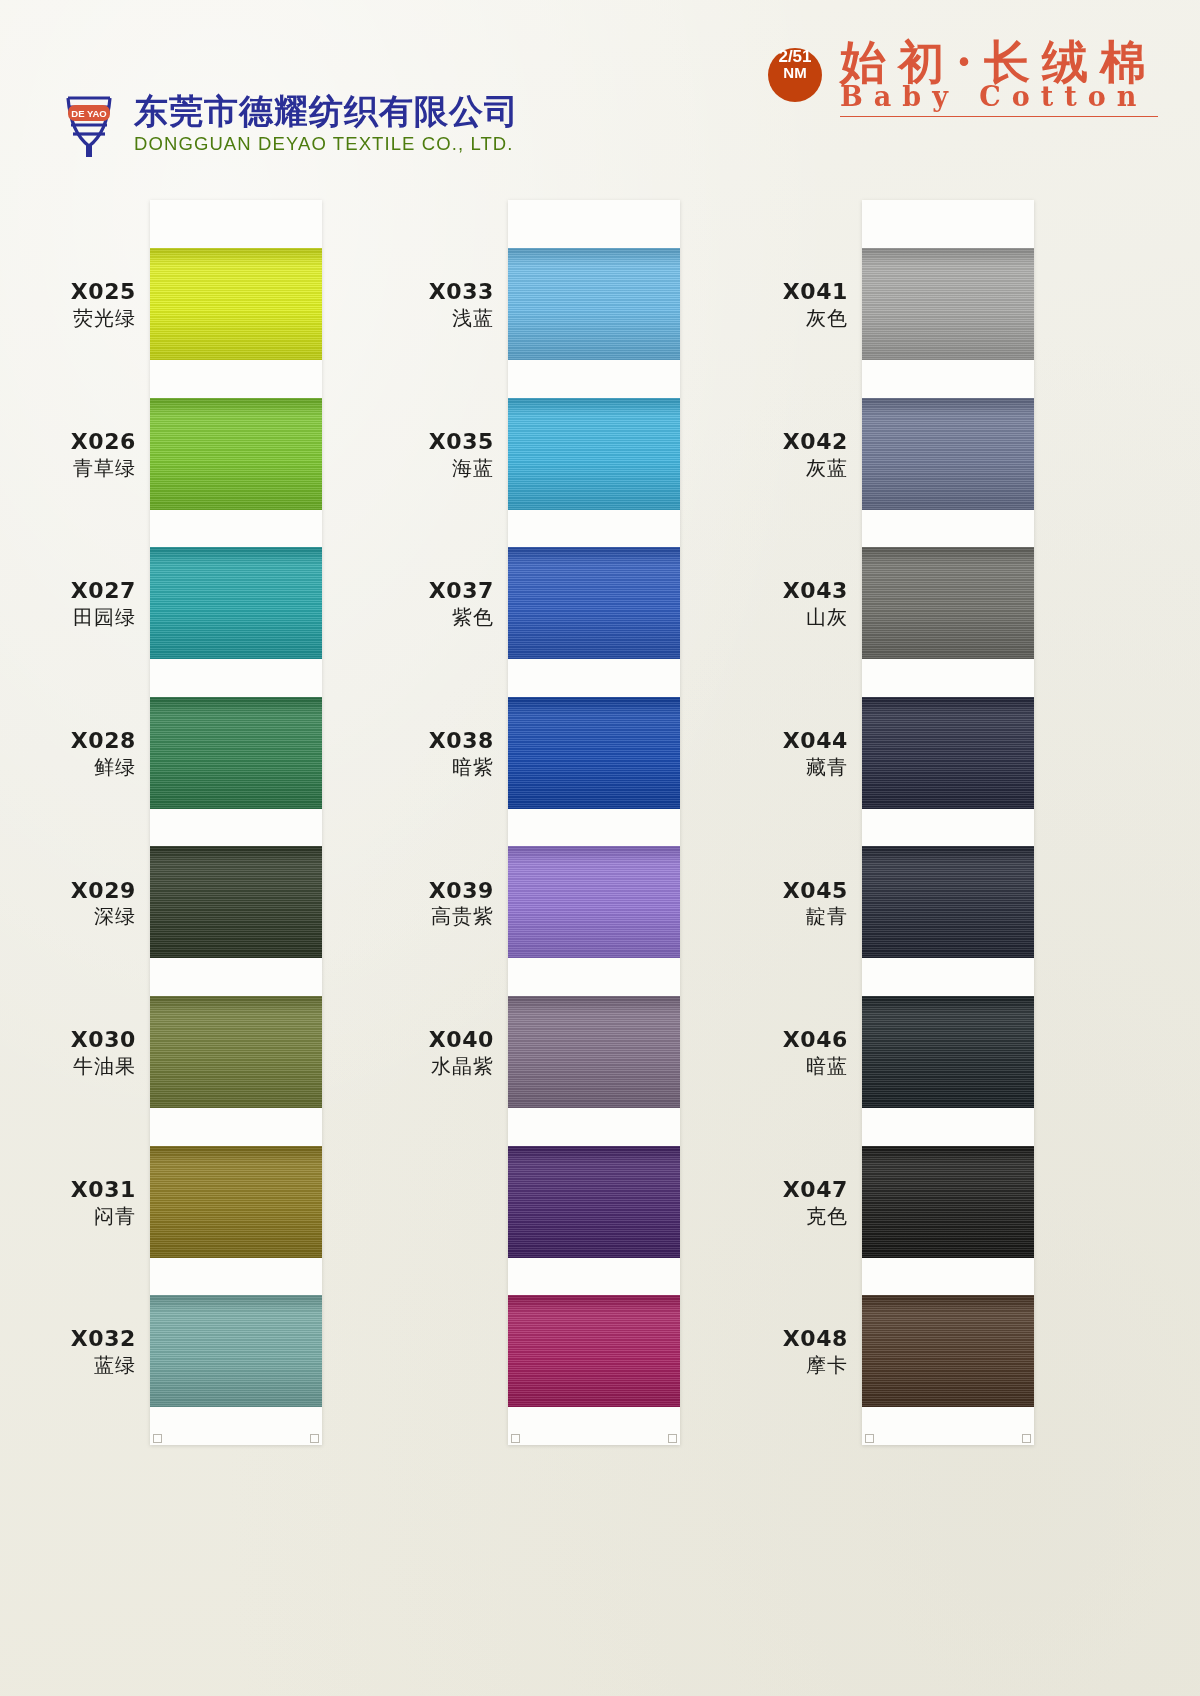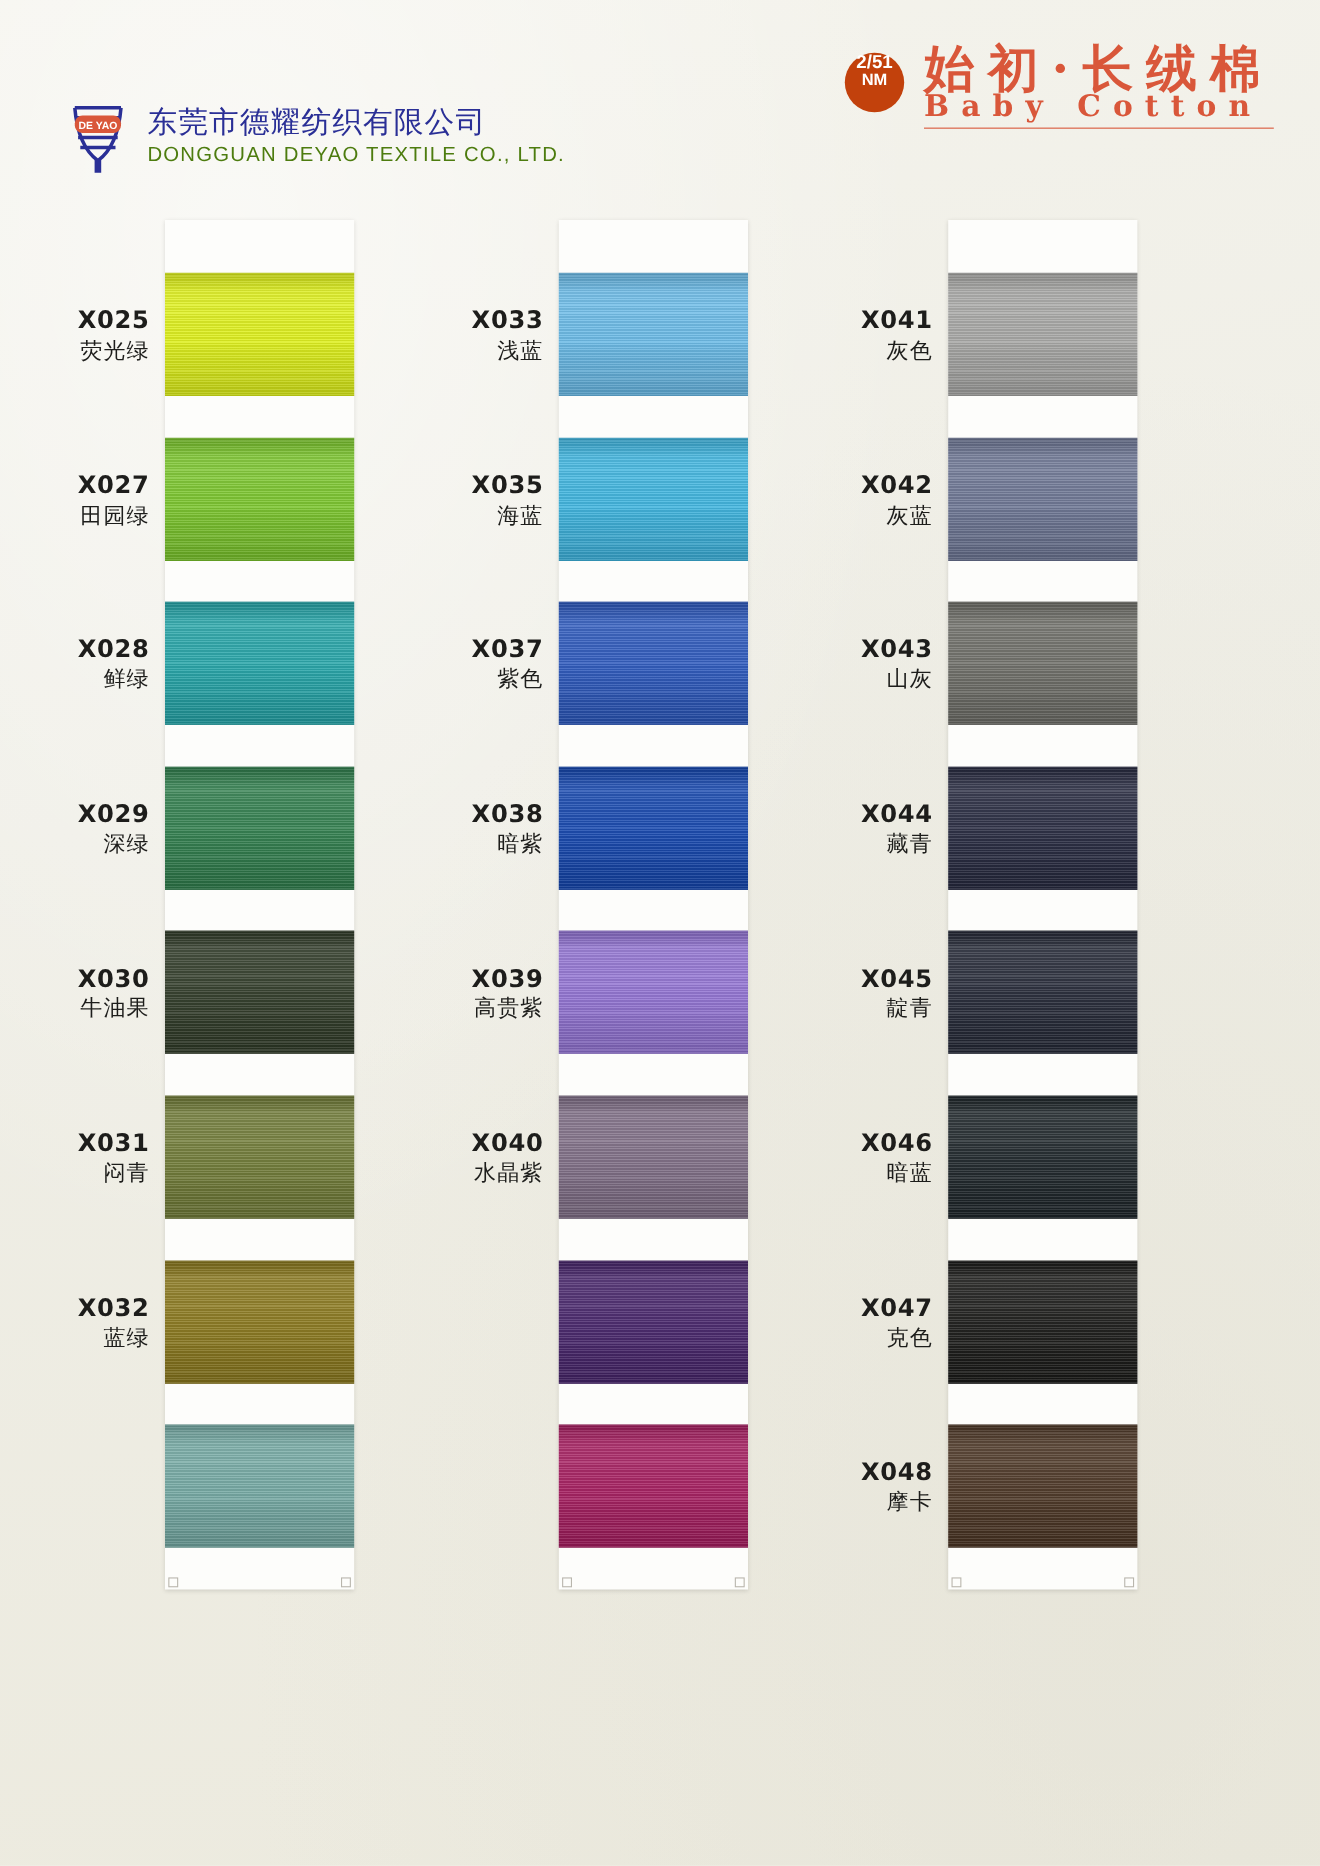--- a/index.html
+++ b/index.html
@@ -46,22 +46,22 @@
     width: 62px;
     height: 72px;
     position: relative;
     flex: 0 0 auto;
   }
   .logo-mark svg { display: block; }
 
   .brand-text { display: flex; flex-direction: column; gap: 4px; }
 
   .brand-cn {
-    font-size: 27px;
-    font-weight: normal;
+    font-size: 34px;
+    font-weight: bold;
     color: #2a2f96;
     letter-spacing: 1px;
     line-height: 1.05;
     font-family: "DejaVu Sans", sans-serif;
   }
 
   .brand-en {
     font-size: 18.5px;
     font-weight: normal;
     color: #4d7c0f;
@@ -287,20 +287,24 @@
 
 <div class="board">
 
   <div class="labels lab-1">
     <div class="label-pad" id="labels-0">
         <div class="label-slot">
           <div class="lab-code">X025</div>
           <div class="lab-name">荧光绿</div>
         </div>
         <div class="label-slot">
+          <div class="lab-code">X026</div>
+          <div class="lab-name">青草绿</div>
+        </div>
+        <div class="label-slot">
           <div class="lab-code">X027</div>
           <div class="lab-name">田园绿</div>
         </div>
         <div class="label-slot">
           <div class="lab-code">X028</div>
           <div class="lab-name">鲜绿</div>
         </div>
         <div class="label-slot">
           <div class="lab-code">X029</div>
           <div class="lab-name">深绿</div>

